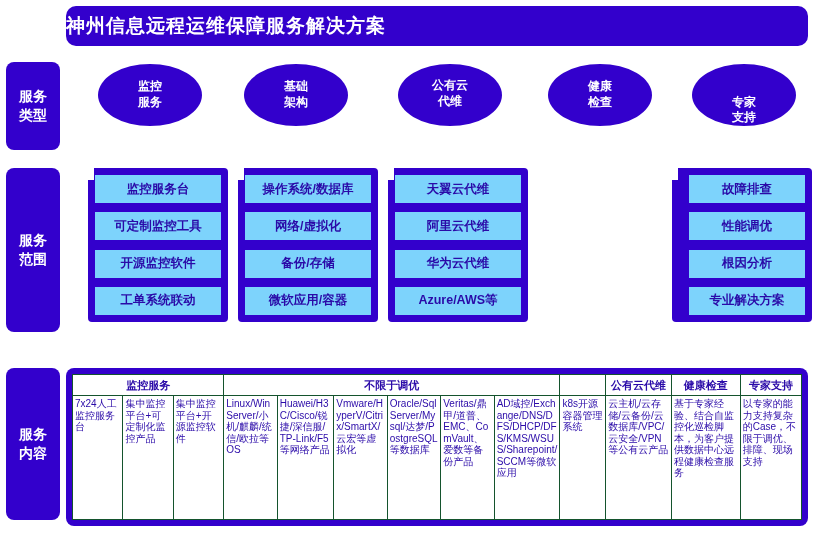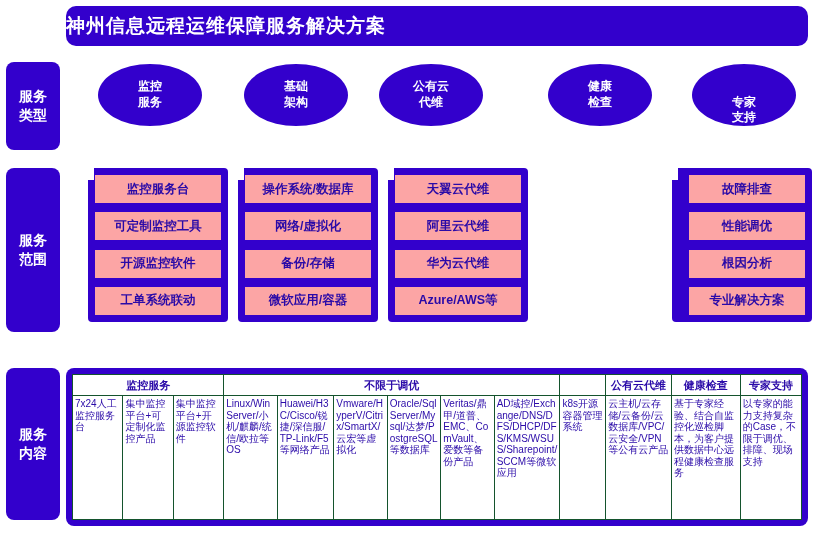--- a/index.html
+++ b/index.html
@@ -48,21 +48,21 @@
   .scope-col{
     position:absolute;top:168px;width:140px;height:154px;
     background:#3300cc;border-radius:4px;
     padding:6px;box-sizing:border-box;
   }
   .scope-col .inner{
     position:relative;width:100%;height:100%;
     display:flex;flex-direction:column;justify-content:space-between;
   }
   .scope-item{
-    background:#fca5a5;border:1px solid #3300cc;
+    background:#7dd3fc;border:1px solid #3300cc;
     height:30px;display:flex;align-items:center;justify-content:center;
     font-size:12.5px;font-weight:bold;color:#2a0aa8;text-align:center;
     box-sizing:border-box;
   }
   .scope-notch{
     position:absolute;left:-6px;top:-6px;width:12px;height:18px;
     background:#ffffff;
   }
 
   
@@ -109,21 +109,21 @@
   <div class="row-label" id="lab-content">
     <span>服务<br>内容</span>
   </div>
 
   <div class="ellipse" style="left:98px;">
     <span>监控<br>服务</span>
   </div>
   <div class="ellipse" style="left:244px;">
     <span>基础<br>架构</span>
   </div>
-  <div class="ellipse" style="left:379px;">
+  <div class="ellipse" style="left:398px;font-family:Liberation Mono, monospace;">
     <span>公有云<br>代维</span>
   </div>
   <div class="ellipse" style="left:548px;">
     <span>健康<br>检查</span>
   </div>
   <div class="ellipse" style="left:692px;align-items:flex-end;">
     <span>专家<br>支持</span>
   </div>
 
   <div class="scope-col" style="left:88px;">

